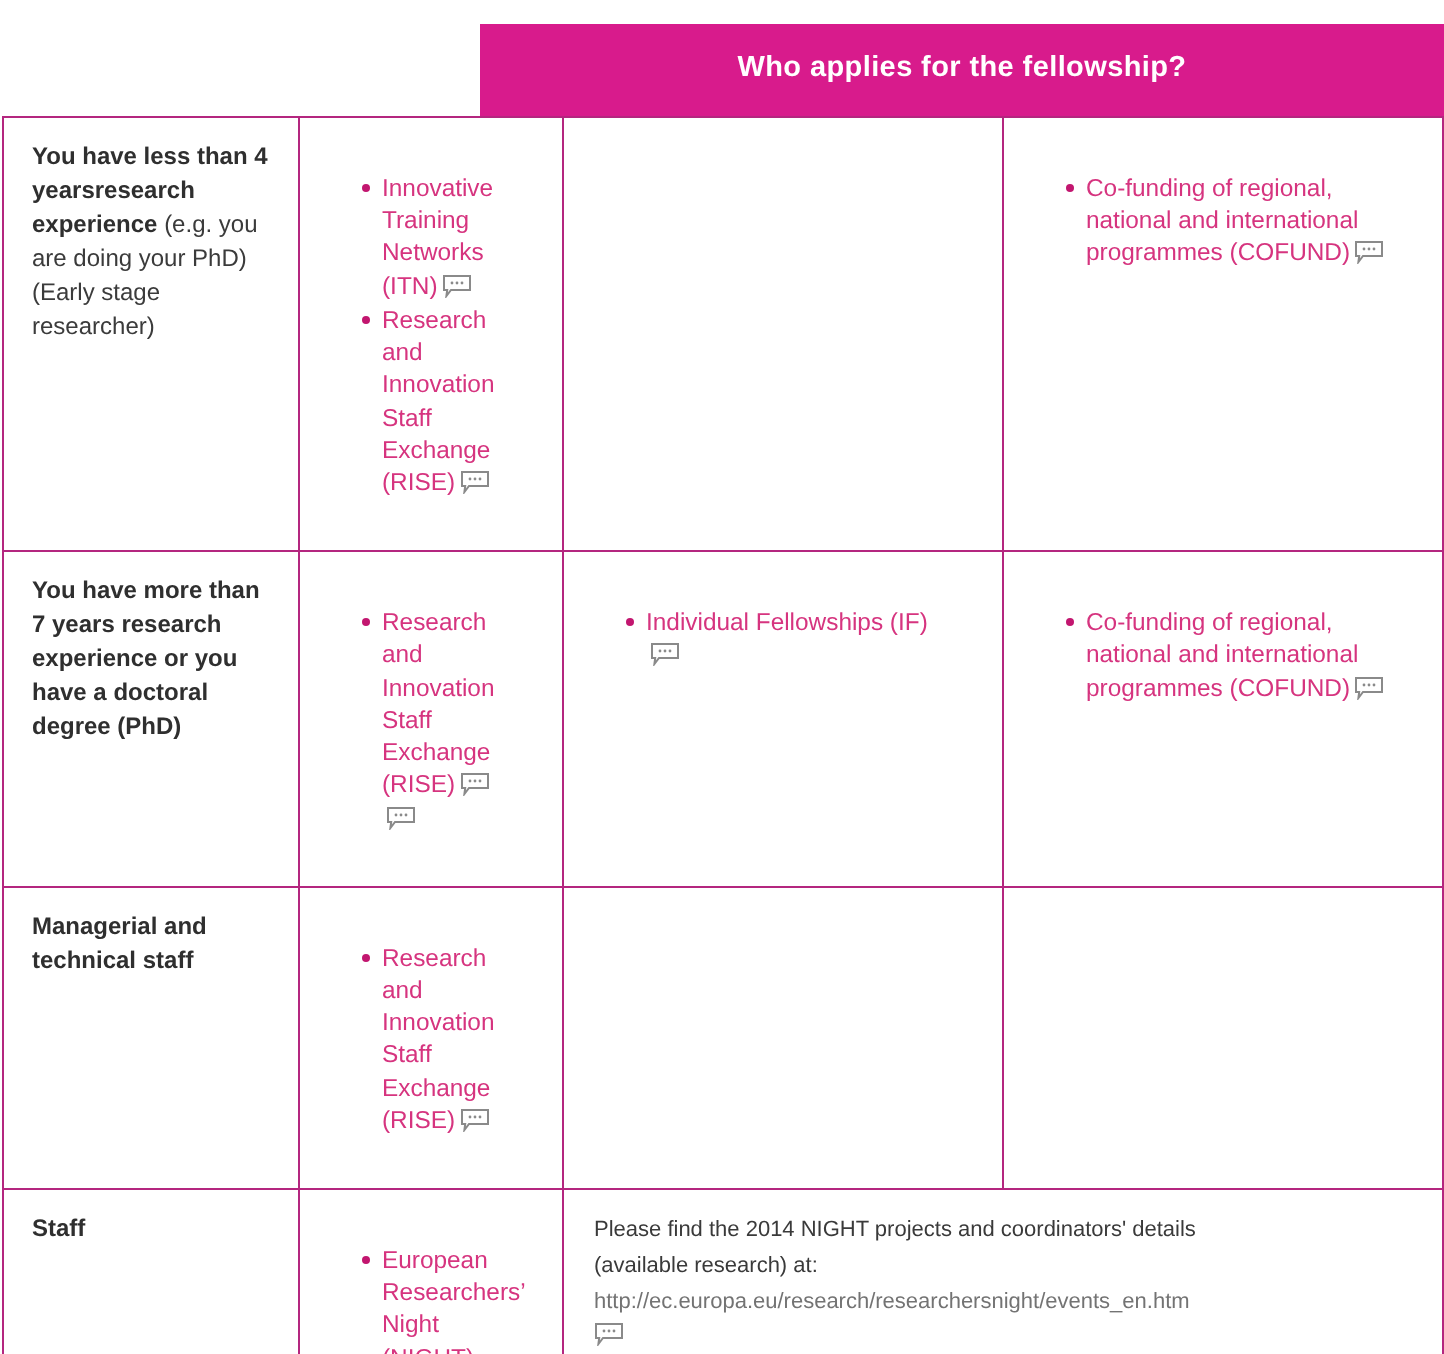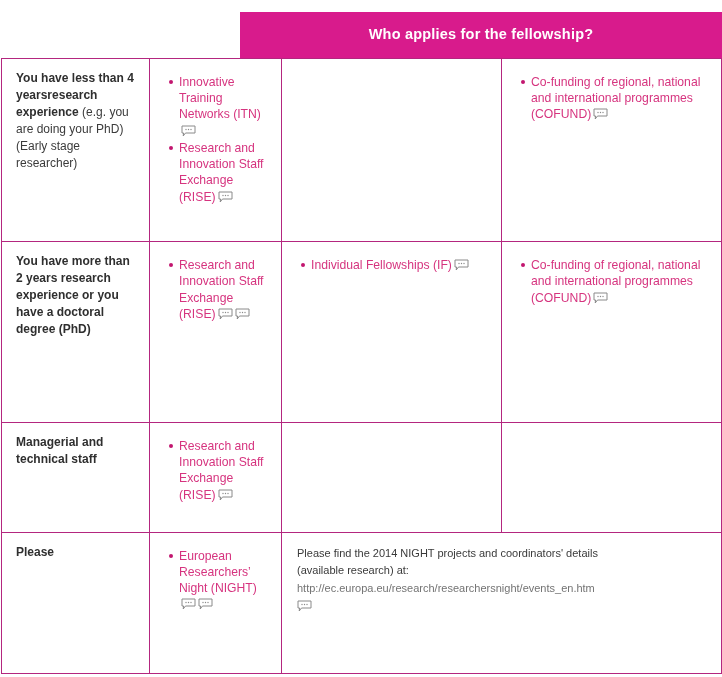--- a/index.html
+++ b/index.html
@@ -99,21 +99,21 @@
     line-height: 1.42;
   }
   .rowhead .sub {
     font-weight: normal;
     color: #3b3b3b;
   }
 
   
   ul.items {
     list-style: none;
-    margin: 4px;
+    margin: 16px;
     padding: 0;
   }
   ul.items > li {
     position: relative;
     padding-left: 11px;
     margin: 0 0 1px 0;
     color: #d6347f;
     font-size: 12.2px;
     line-height: 1.33;
   }
@@ -215,21 +215,21 @@
                     </svg></span>
               </li>
             </ul>
           </div>
         </td>
       </tr>
 
       <tr style="height:160px">
         <td class="hatch">
           <div class="cell-pad rowhead">
-            <span>You have more than 2 years research experience or you have a doctoral degree (PhD)</span>
+            <span>You have more than 7 years research experience or you have a doctoral degree (PhD)</span>
             <span class="sub"></span>
           </div>
         </td>
         <td>
           <div class="cell-pad">
             <ul class="items">
               <li>
                 <span>Research and Innovation Staff Exchange (RISE)</span><span class="bubble"><svg viewBox="0 0 15 12" width="15" height="12">
                       <path d="M1 1 H14 V8 H4.5 L2.2 11 L2.6 8 H1 Z" fill="#ffffff" stroke="#8a8a8a" stroke-width="1"></path>
                       <circle cx="5" cy="4.5" r="0.7" fill="#8a8a8a"></circle>
@@ -299,21 +299,21 @@
           <div class="cell-pad"></div>
         </td>
         <td>
           <div class="cell-pad"></div>
         </td>
       </tr>
 
       <tr style="height:125px">
         <td class="hatch">
           <div class="cell-pad rowhead">
-            <span>Please</span>
+            <span>Staff</span>
           </div>
         </td>
         <td>
           <div class="cell-pad">
             <ul class="items">
               <li>
                 <span>European Researchers’ Night (NIGHT)</span><br><span class="bubble"><svg viewBox="0 0 15 12" width="15" height="12">
                       <path d="M1 1 H14 V8 H4.5 L2.2 11 L2.6 8 H1 Z" fill="#ffffff" stroke="#8a8a8a" stroke-width="1"></path>
                       <circle cx="5" cy="4.5" r="0.7" fill="#8a8a8a"></circle>
                       <circle cx="7.5" cy="4.5" r="0.7" fill="#8a8a8a"></circle>

